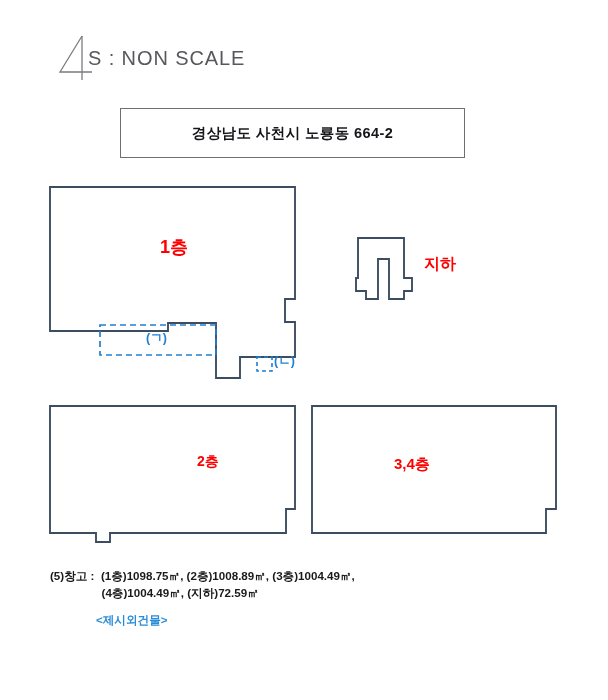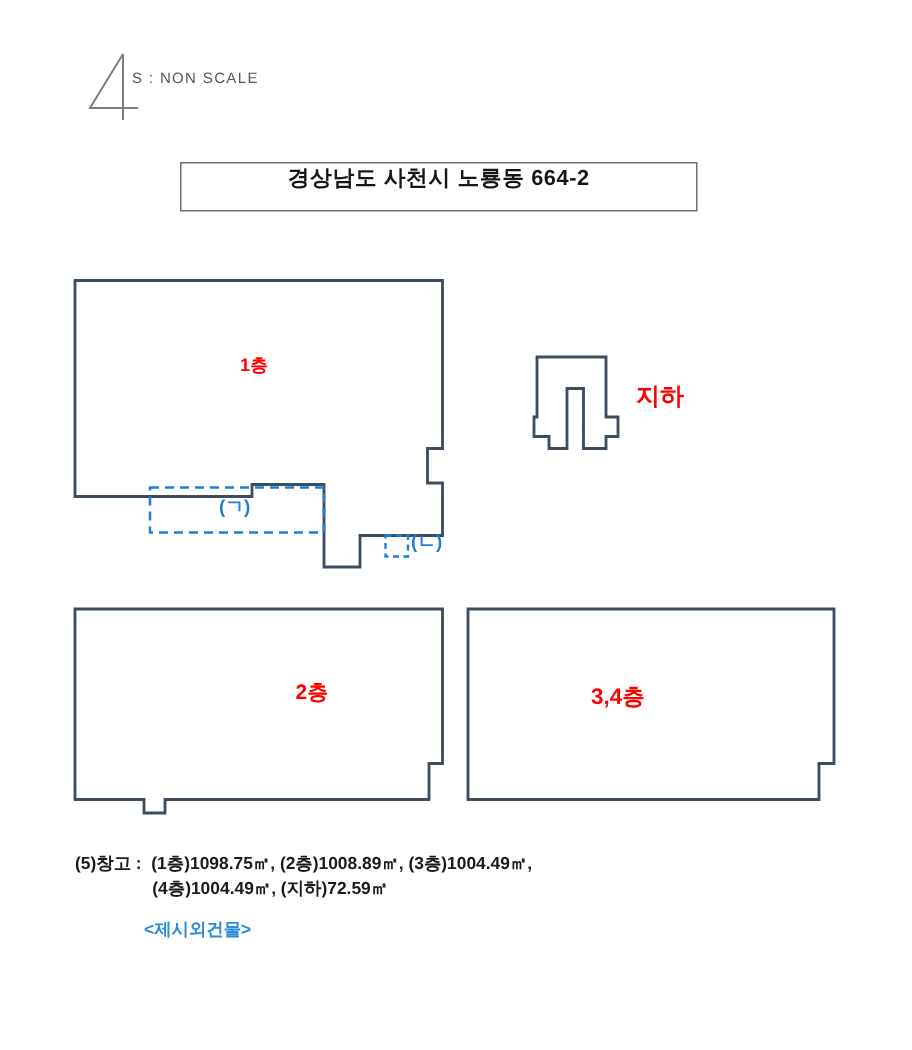--- a/index.html
+++ b/index.html
@@ -27,38 +27,38 @@
     position: absolute;
     left: 52px;
     top: 34px;
     width: 210px;
     height: 46px;
   }
   .header-label {
     position: absolute;
     left: 88px;
     top: 47px;
-    font-size: 10px;
+    font-size: 20px;
     letter-spacing: 0.9px;
     color: #58585c;
     white-space: nowrap;
     font-family: "Liberation Sans", sans-serif;
   }
 
   
   .title-box {
     position: absolute;
     left: 120px;
     top: 108px;
     width: 345px;
-    height: 33px;
+    height: 50px;
     border: 1.6px solid #6f6f73;
     box-sizing: border-box;
     display: flex;
-    align-items: flex-start;
+    align-items: center;
     justify-content: center;
   }
   .title-text {
     font-size: 14.5px;
     font-weight: bold;
     color: #16161a;
     letter-spacing: 0.4px;
     white-space: nowrap;
   }
 
@@ -72,21 +72,21 @@
   }
 
   
   .floor-label {
     position: absolute;
     color: #fe0000;
     font-weight: bold;
     white-space: nowrap;
     font-family: "Liberation Sans", sans-serif;
   }
-  #label-f1 { left: 160px; top: 235px; font-size: 12px; }
+  #label-f1 { left: 160px; top: 235px; font-size: 18px; }
   #label-base { left: 424px; top: 254px; font-size: 16px; }
   #label-f2 { left: 163px; top: 453px; font-size: 14px; margin-left: 34px; }
   #label-f34 { left: 394px; top: 455px; font-size: 15px; }
 
   
   .annex-label {
     position: absolute;
     color: #1f7fd4;
     font-size: 12.5px;
     font-weight: bold;

